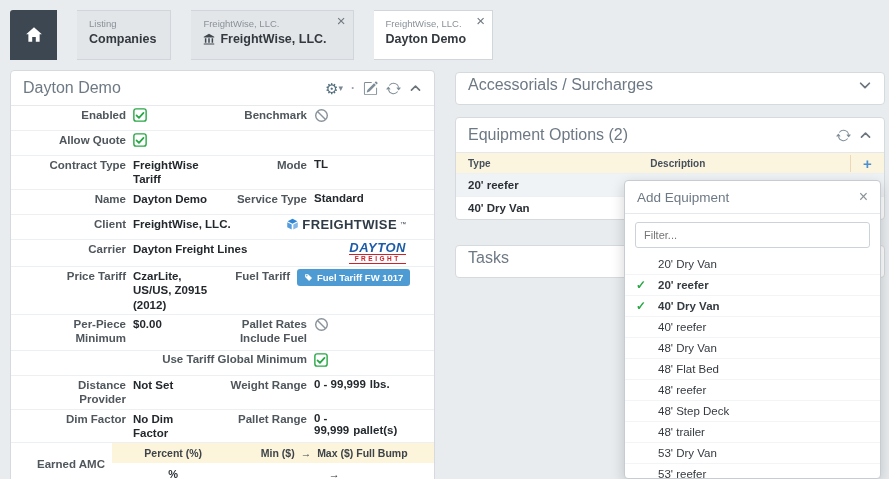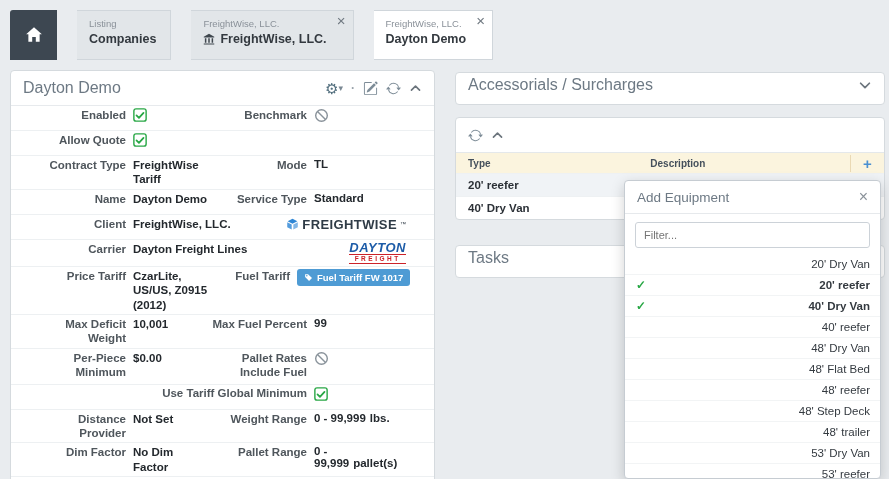--- a/index.html
+++ b/index.html
@@ -82,21 +82,21 @@
   .eq-td-type { width: 44%; padding: 5px 12px; }
   .eq-td-desc { flex: 1; }
 
   
   #add-equipment { position: absolute; left: 624px; top: 180px; width: 257px; height: 299px; background: #fff; border: 1px solid #c6ccd2; border-radius: 4px; box-shadow: 0 4px 14px rgba(0,0,0,.18); z-index: 20; overflow: hidden; }
   .pop-header { display: flex; justify-content: space-between; align-items: center; padding: 8px 12px; border-bottom: 1px solid #e6e9ec; }
   .pop-title { font-size: 13.5px; color: #6d7984; }
   .pop-close { color: #8a929a; font-size: 16px; line-height: 1; cursor: pointer; }
   .pop-filter { margin: 8px 10px 6px; }
   .pop-filter input { width: 100%; height: 26px; border: 1px solid #ccd2d8; border-radius: 3px; padding: 0 8px; font-size: 11px; font-family: inherit; color: #495057; }
-  .pop-item { position: relative; padding: 4px 10px 4px 43px; font-size: 11.5px; color: #343a40; border-bottom: 1px solid #f2f4f5; cursor: pointer; text-align: right; }
+  .pop-item { position: relative; padding: 4px 10px 4px 33px; font-size: 11.5px; color: #343a40; border-bottom: 1px solid #f2f4f5; cursor: pointer; }
   .pop-item.checked { font-weight: 700; }
   .pop-check { position: absolute; left: 11px; top: 3px; color: #28a745; font-weight: 700; font-size: 12px; }
 
   svg { display: block; }
 </style>
 </head>
 <body>
 
 <div class="tabbar">
   <div class="tab-home">
@@ -249,26 +249,20 @@
               <svg width="9" height="9" viewBox="0 0 16 16" fill="#fff">
                 <path d="M2 2h5.2l7 7-5.2 5.2-7-7z"></path>
                 <circle cx="5" cy="5" r="1.3" fill="#4e9bd4"></circle>
               </svg>
             </span>
           <span>Fuel Tariff FW 1017</span>
         </span>
       </div>
     </div>
 
-    <div class="frow">
-      <div class="l1">Max Deficit Weight</div>
-      <div class="v1">10,001</div>
-      <div class="l2">Max Fuel Percent</div>
-      <div class="v2">99</div>
-    </div>
 
     <div class="frow tall">
       <div class="l1">Per-Piece Minimum</div>
       <div class="v1">$0.00</div>
       <div class="l2">Pallet Rates Include Fuel</div>
       <div class="v2">
         <span><svg width="15" height="15" viewBox="0 0 16 16" fill="none" stroke="#8a939b" stroke-width="1.5">
               <circle cx="8" cy="8" r="6.2"></circle>
               <path d="M3.7 3.7l8.6 8.6"></path>
             </svg></span>
@@ -299,20 +293,28 @@
       <div class="v1">No Dim Factor</div>
       <div class="l2">Pallet Range</div>
       <div class="v2">
         <span>0 - 99,999</span><span class="unit">pallet(s)</span>
       </div>
     </div>
 
     <div class="amc-row">
       <div class="amc-label">Earned AMC</div>
       <div class="amc-body">
+        <div class="amc-h">
+          <div class="amc-c1">Percent (%)</div>
+          <div class="amc-c2">
+            <span>Min ($)</span>
+            <span>→</span>
+            <span>Max ($) Full Bump</span>
+          </div>
+        </div>
         <div class="amc-d">
           <div class="amc-c1">%</div>
           <div class="amc-c2">
               <span>→</span>
             </div>
         </div>
       </div>
     </div>
 
   </div>
@@ -326,20 +328,21 @@
         <svg width="14" height="14" viewBox="0 0 16 16" fill="none" stroke="#6c757d" stroke-width="2" stroke-linecap="round" stroke-linejoin="round">
             <path d="M3 6l5 5 5-5"></path>
           </svg>
       </span>
     </span>
   </div>
 </div>
 
 <div class="card" id="equipment-panel">
   <div class="panel-header panel-header-tall">
+    <div class="panel-title">Equipment Options (2)</div>
     <div class="hdr-icons">
       <span class="icon-btn">
         <span>
           <svg width="15" height="15" viewBox="0 0 16 16" fill="#7d8c97">
               <path d="M11.534 7h3.932a.25.25 0 0 1 .192.41l-1.966 2.36a.25.25 0 0 1-.384 0l-1.966-2.36a.25.25 0 0 1 .192-.41zm-11 2h3.932a.25.25 0 0 0 .192-.41L2.692 6.23a.25.25 0 0 0-.384 0L.342 8.59A.25.25 0 0 0 .534 9z"></path>
               <path d="M8 3c-1.552 0-2.94.707-3.857 1.818a.5.5 0 1 1-.771-.636A6.002 6.002 0 0 1 13.917 7H12.9A5.002 5.002 0 0 0 8 3zM3.1 9a5.002 5.002 0 0 0 8.757 2.182.5.5 0 1 1 .771.636A6.002 6.002 0 0 1 2.083 9H3.1z"></path>
             </svg>
         </span>
       </span>
       <span class="icon-btn">

